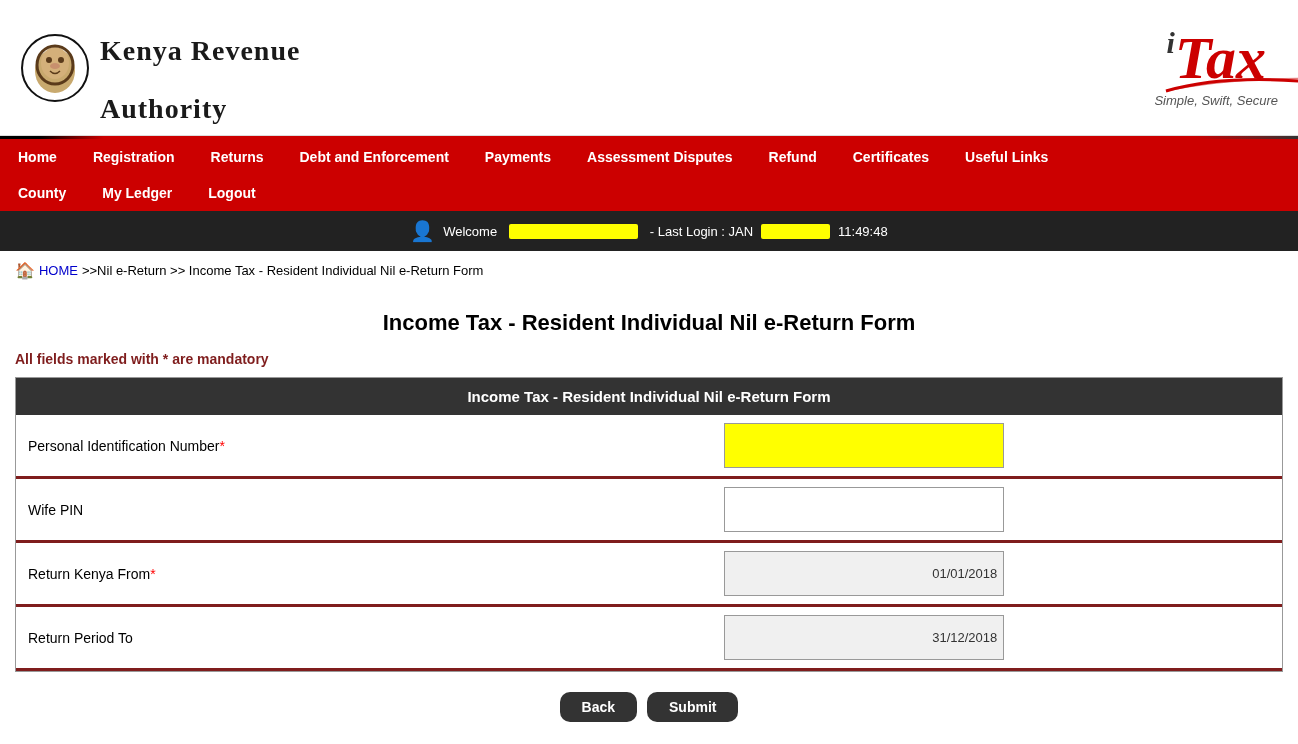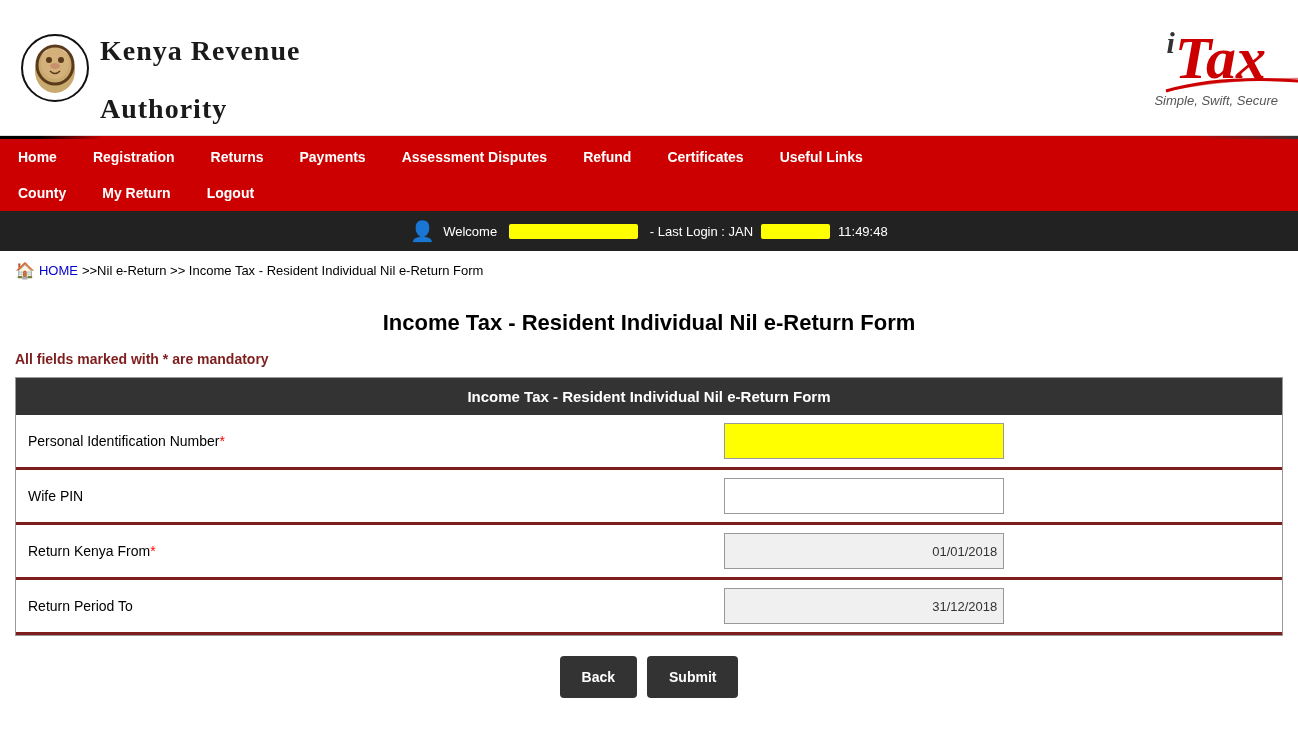--- a/index.html
+++ b/index.html
@@ -40,27 +40,27 @@
     .form-header { background: #333; color: #fff; font-weight: bold; font-size: 15px; text-align: center; padding: 10px; }
 
     .form-table { width: 100%; border-collapse: collapse; }
     .form-table tr { border-bottom: 3px solid #7f1d1d; }
     .form-table td { padding: 8px 12px; vertical-align: middle; }
     .form-table td:first-child { width: 55%; font-size: 14px; }
     .form-table td:last-child { width: 45%; }
     .field-label { font-size: 14px; }
     .required { color: red; }
 
-    input[type="text"] { width: 280px; padding: 4px 6px; border: 1px solid #999; font-size: 13px; height: 36px; }
+    input[type="text"] { width: 280px; padding: 4px 6px; border: 1px solid #999; font-size: 13px; height: 45px; }
     .pin-field { background: #ffff00; }
     .date-field { text-align: right; background: #f0f0f0; color: #333; }
 
     
     .button-row { text-align: center; margin: 20px 0; display: flex; justify-content: center; gap: 10px; }
-    .btn { padding: 13px 22px; font-size: 14px; font-weight: bold; cursor: pointer; border: none; color: #fff; background: #333; border-radius: 4px; }
+    .btn { padding: 7px 22px; font-size: 14px; font-weight: bold; cursor: pointer; border: none; color: #fff; background: #333; border-radius: 10px; }
 
     
     .header-divider { height: 3px; background: linear-gradient(to right, #000 0%, #000 3%, #cc0000 8%, #cc0000 92%, #333 100%); }
   </style>
 </head>
 <body>
 
 <div class="header">
   <div class="kra-logo">
 
@@ -97,29 +97,30 @@
   </div>
 </div>
 
 <div class="header-divider"></div>
 
 <nav class="main-nav">
   <div class="nav-row1">
     <div class="nav-item">Home</div>
     <div class="nav-item">Registration</div>
     <div class="nav-item">Returns</div>
+    <div class="nav-item">Debt and Enforcement</div>
     <div class="nav-item">Payments</div>
     <div class="nav-item">Assessment Disputes</div>
     <div class="nav-item">Refund</div>
     <div class="nav-item">Certificates</div>
     <div class="nav-item">Useful Links</div>
   </div>
   <div class="nav-row2">
     <div class="nav-item">County</div>
-    <div class="nav-item">My Return</div>
+    <div class="nav-item">My Ledger</div>
     <div class="nav-item">Logout</div>
   </div>
 </nav>
 
 <div class="welcome-bar">
   <span class="avatar">👤</span>
   <span class="welcome-text">Welcome</span>
   <span class="blurred-name">&nbsp;&nbsp;&nbsp;&nbsp;&nbsp;&nbsp;&nbsp;&nbsp;&nbsp;&nbsp;&nbsp;&nbsp;&nbsp;&nbsp;&nbsp;&nbsp;&nbsp;&nbsp;&nbsp;</span>
   <span class="welcome-text">- Last Login : JAN</span>
   <span class="blurred-date">&nbsp;&nbsp;&nbsp;&nbsp;&nbsp;&nbsp;&nbsp;&nbsp;</span>

